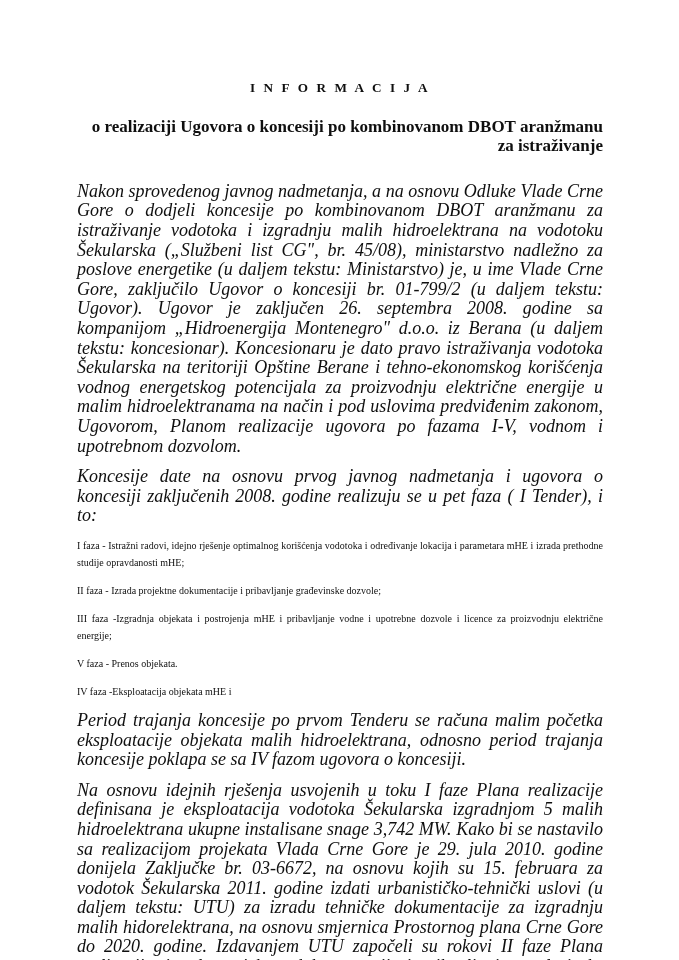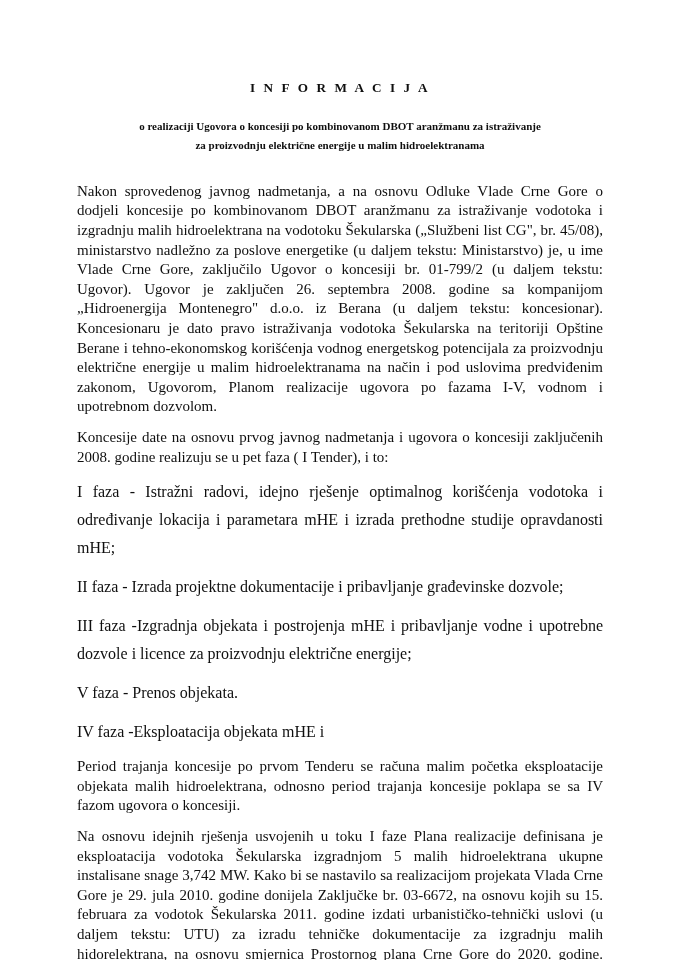--- a/index.html
+++ b/index.html
@@ -37,62 +37,62 @@
     padding-top: 80px;
     text-align: center;
     font-weight: bold;
     font-size: 13.2px;
     letter-spacing: 2.6px;
     line-height: 1.2;
   }
   .doc-subtitle {
     margin: 0;
     padding-top: 21px;
-    text-align: center;
+    text-align: right;
     font-weight: bold;
-    font-size: 11px;
+    font-size: 17px;
     line-height: 19.5px;
   }
   .doc-subtitle .sub-line {
     display: block;
   }
 
   
   .body-block {
     padding-top: 26px;
   }
   p.para {
     margin: 0 0 11px 0;
-    font-size: 15px;
+    font-size: 18px;
     line-height: 19.6px;
     text-align: justify;
     text-justify: inter-word;
     hyphens: none;
+    font-style: italic;
   }
   p.para:last-child {
     margin-bottom: 0;
   }
   .phase {
     margin: 0 0 11px 0;
-    font-size: 16px;
-    line-height: 28px;
+    font-size: 10px;
+    line-height: 17px;
     text-align: justify;
   }
 </style>
 </head>
 <body>
 
 <div class="page">
   <div class="content">
 
     <h1 class="doc-title">I N F O R M A C I J A</h1>
 
     <div class="doc-subtitle">
       <span class="sub-line">o  realizaciji Ugovora o koncesiji po kombinovanom DBOT aranžmanu za istraživanje</span>
-      <span class="sub-line">za proizvodnju električne energije u malim hidroelektranama</span>
     </div>
 
     <div class="body-block">
 
       <p class="para">Nakon sprovedenog javnog nadmetanja, a na osnovu Odluke Vlade Crne Gore o dodjeli koncesije po kombinovanom DBOT aranžmanu za istraživanje vodotoka i izgradnju malih hidroelektrana na vodotoku Šekularska („Službeni list CG", br. 45/08), ministarstvo nadležno za poslove energetike (u daljem tekstu: Ministarstvo) je, u ime Vlade Crne Gore, zaključilo Ugovor o koncesiji br. 01-799/2 (u daljem tekstu: Ugovor). Ugovor je zaključen 26. septembra 2008. godine sa kompanijom „Hidroenergija Montenegro" d.o.o. iz Berana (u daljem tekstu: koncesionar). Koncesionaru je dato pravo istraživanja vodotoka Šekularska na teritoriji Opštine Berane i tehno-ekonomskog korišćenja vodnog energetskog potencijala za proizvodnju električne energije u malim hidroelektranama na način i pod uslovima predviđenim zakonom, Ugovorom, Planom realizacije ugovora po fazama I-V, vodnom i upotrebnom dozvolom.</p>
 
       <p class="para">Koncesije date na osnovu prvog javnog nadmetanja i ugovora o koncesiji zaključenih 2008. godine realizuju se u pet faza ( I Tender), i to:</p>
 
       <p class="phase">I faza - Istražni radovi, idejno rješenje optimalnog korišćenja vodotoka i određivanje lokacija i parametara mHE i izrada prethodne studije opravdanosti mHE;</p>
 

